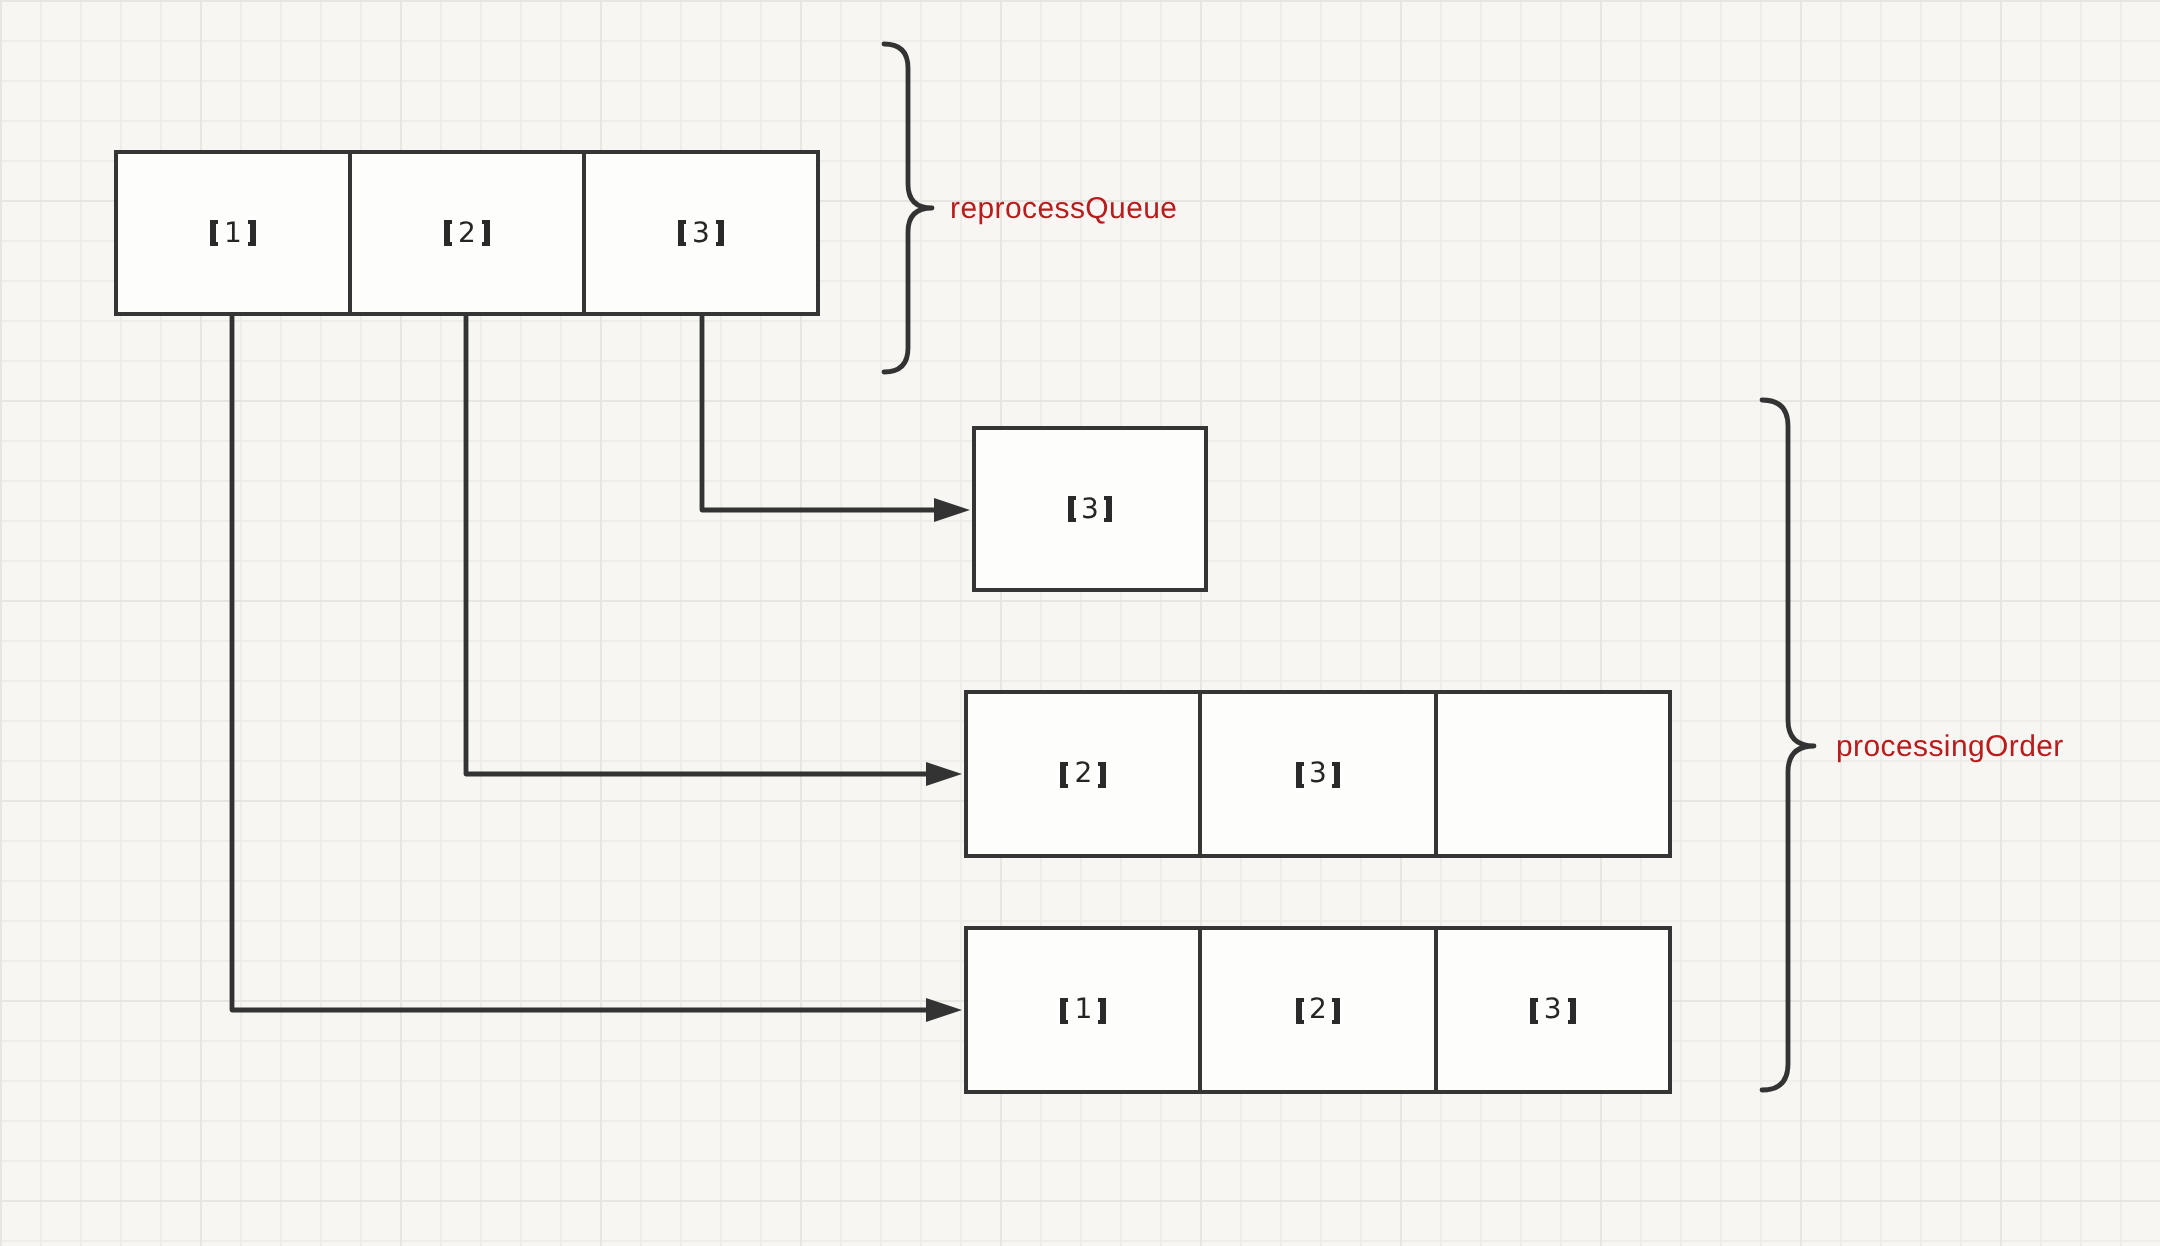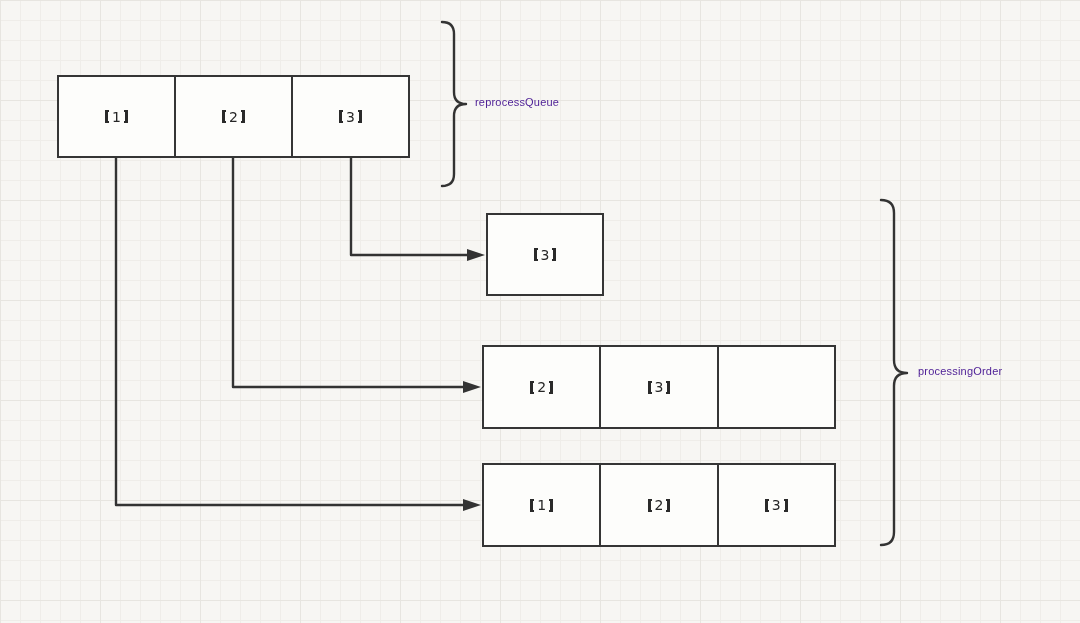--- a/index.html
+++ b/index.html
@@ -49,22 +49,22 @@
     margin-right: 2px;
   }
   .br-r {
     border: 2px solid #2a2a2a;
     border-right-width: 3px;
     border-left: none;
     margin-left: 2px;
   }
   .brace-label {
     position: absolute;
-    font-size: 11px;
-    color: #4c1d95;
+    font-size: 15px;
+    color: #b91c1c;
     white-space: nowrap;
     letter-spacing: 0.2px;
   }
   svg.overlay {
     position: absolute;
     left: 0; top: 0;
     width: 1080px; height: 623px;
     pointer-events: none;
   }
   svg .stroke {

